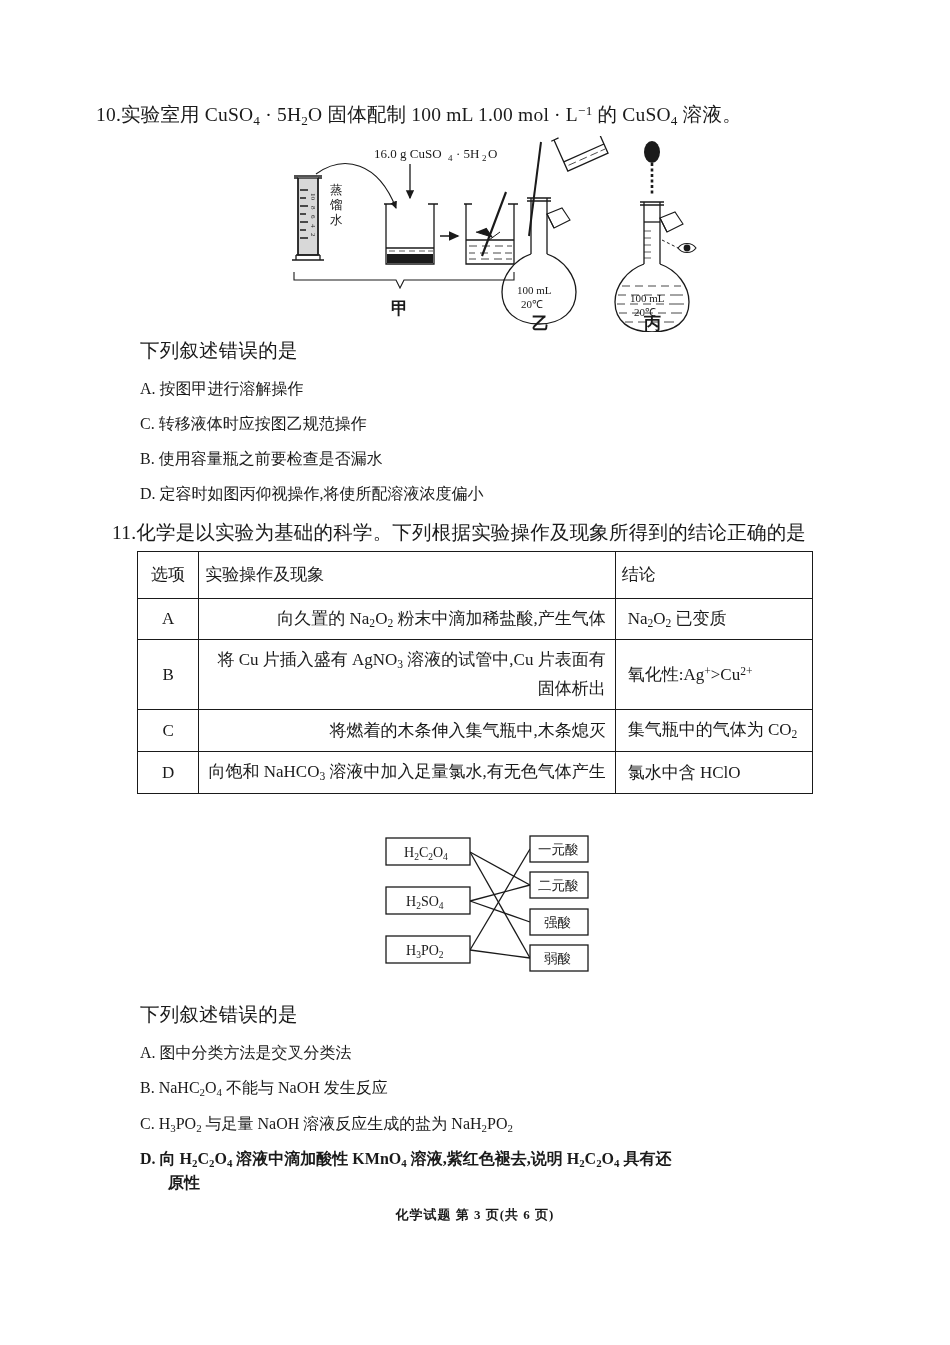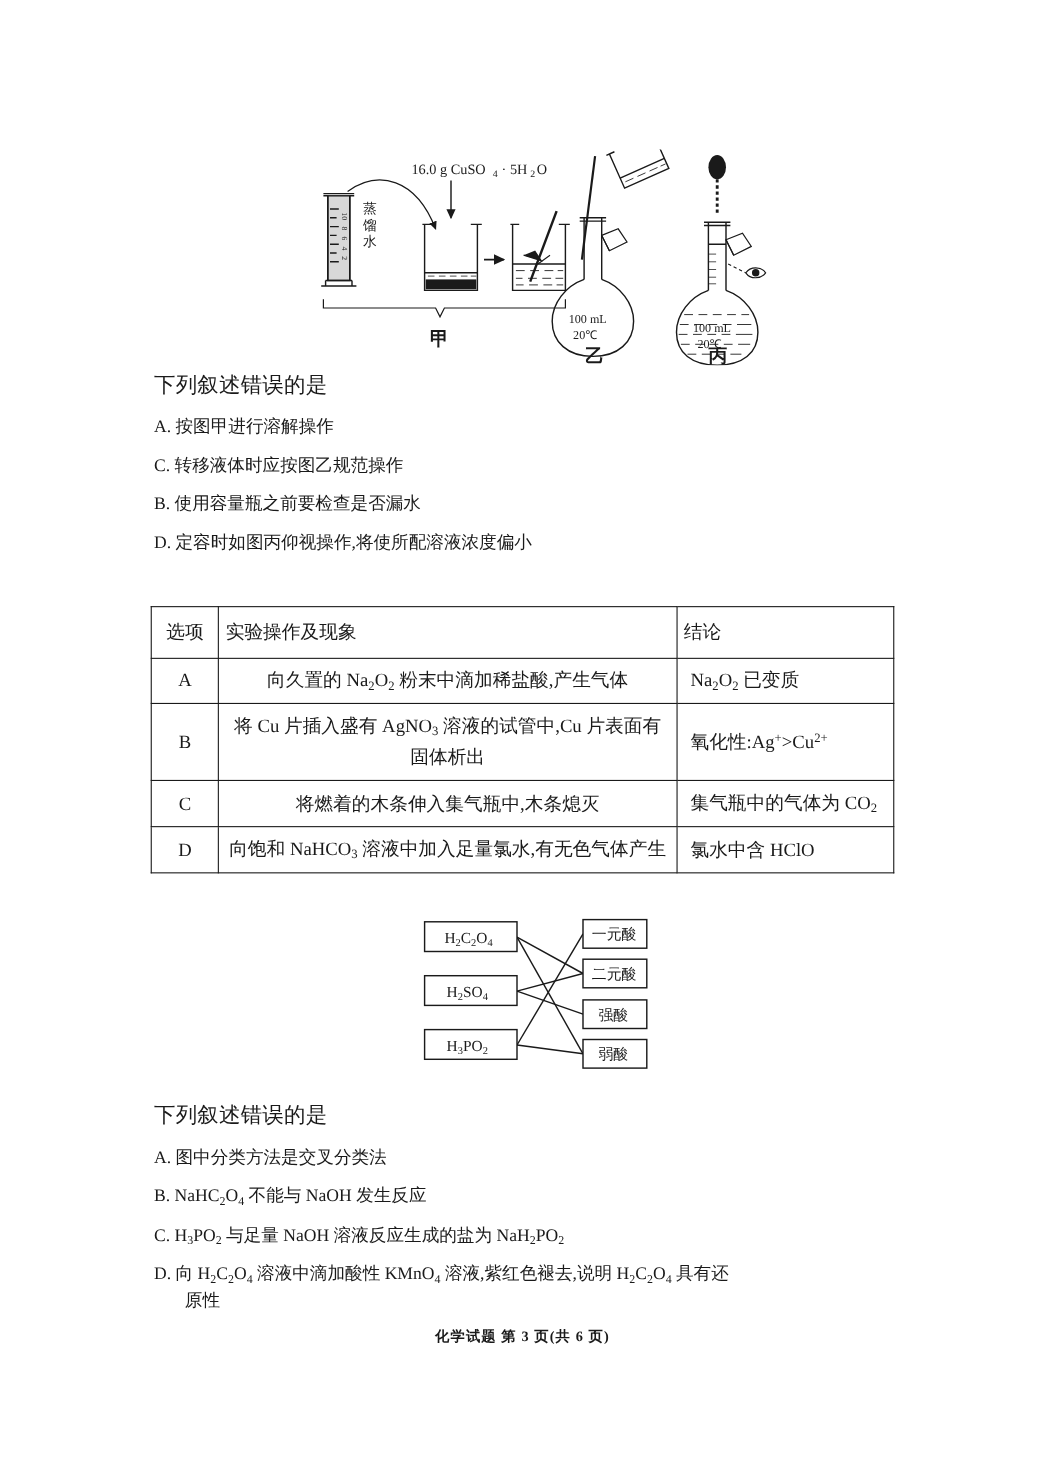--- a/index.html
+++ b/index.html
@@ -70,42 +70,42 @@
   #q11-table td, #q11-table th {
     border: 1.4px solid #1a1a1a;
     padding: 6px 9px;
     font-weight: normal;
     line-height: 1.62;
   }
   #q11-table .c-opt { width: 46px; text-align: center; }
   #q11-table .c-mid { width: 440px; }
   #q11-table .c-con { width: 186px; }
   #q11-table thead td { text-align: left; padding: 9px 6px; }
-  #q11-table tbody td.c-mid { text-align: center; }
+  #q11-table tbody td.c-mid { text-align: right; }
   #q11-table tbody td.c-con { text-align: left; padding-left: 12px; }
 
   
   #q12-stem {
     position: absolute;
     left: 112px; top: 799px;
     width: 800px;
   }
   #q12-figure {
     position: absolute;
     left: 378px; top: 832px;
     width: 230px; height: 146px;
   }
   #q12-opts {
     position: absolute;
     left: 140px; top: 1000px;
     width: 790px;
   }
   #q12-opts .lead { margin-bottom: 12px; }
   #q12-opts .opt { margin-bottom: 11px; }
-  #q12-opts .opt.wrap { text-indent: 0; }
+  #q12-opts .opt.wrap { text-indent: 0; font-weight: bold; }
   #q12-opts .cont { padding-left: 28px; }
 
   
   #footer {
     position: absolute;
     left: 0; top: 1206px;
     width: 950px;
     text-align: center;
     font-size: 13px;
     font-weight: bold;
@@ -113,20 +113,23 @@
   }
 
   
   .fig-svg { display: block; }
 </style>
 </head>
 <body>
 
 <div class="page">
 
+  <div id="q10-stem" class="q-line">
+    <span>10.</span><span>实验室用 </span><span>CuSO<sub>4</sub> · 5H<sub>2</sub>O</span><span> 固体配制 </span><span>100 mL</span> <span>1.00 mol · L<sup>−1</sup></span><span> 的 CuSO<sub>4</sub> 溶液。</span>
+  </div>
 
   <div id="q10-figure">
     <svg class="fig-svg" width="420" height="196" viewBox="0 0 420 196">
       <defs>
         <marker id="arrH" markerWidth="7" markerHeight="7" refX="6" refY="3.2" orient="auto">
           <path d="M0,0 L7,3.2 L0,6.4 z" fill="#1a1a1a"></path>
         </marker>
       </defs>
       <g stroke="#1a1a1a" fill="none" stroke-width="1.3">
 
@@ -272,20 +275,23 @@
     <div class="opt">
       <span>B.</span>
       <span>使用容量瓶之前要检查是否漏水</span>
     </div>
     <div class="opt">
       <span>D.</span>
       <span>定容时如图丙仰视操作,将使所配溶液浓度偏小</span>
     </div>
   </div>
 
+  <div id="q11-stem" class="q-line">
+    <span>11.</span><span>化学是以实验为基础的科学。下列根据实验操作及现象所得到的结论正确的是</span>
+  </div>
 
   <table id="q11-table">
     <thead>
       <tr>
         <td class="c-opt">选项</td>
         <td class="c-mid">实验操作及现象</td>
         <td class="c-con">结论</td>
       </tr>
     </thead>
     <tbody>

